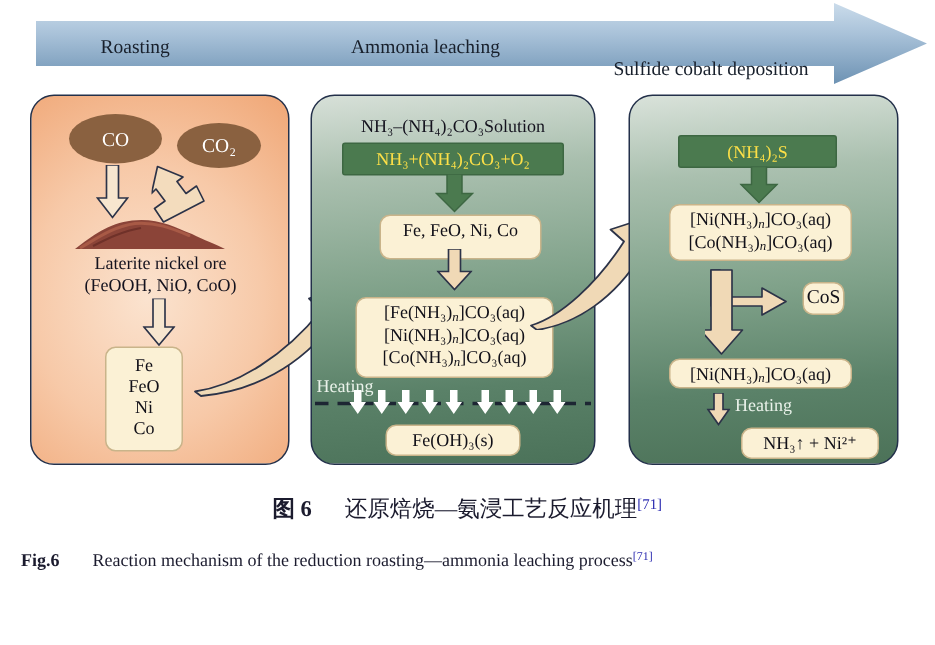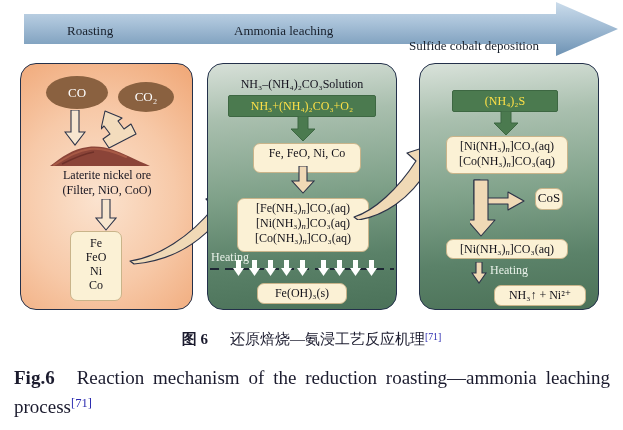--- a/index.html
+++ b/index.html
@@ -40,21 +40,21 @@
   .whitelabel{position:absolute;color:#eaf2ea;}
 
   
   .barrow{position:absolute;}
   .barrow svg{display:block;}
 
   
   .cap{position:absolute;left:0;width:623px;}
   .cap-cn{top:330px;text-align:center;font-size:15px;}
   .cap-cn b{font-weight:bold;}
-  .cap-en{top:364px;left:14px;width:596px;font-size:19px;line-height:1.5;
+  .cap-en{top:364px;left:14px;width:596px;font-size:12px;line-height:1.5;
           text-align:justify;}
   .cap-en .fig{font-weight:bold;}
   .ref{color:#2b2bb0;font-size:0.66em;vertical-align:0.45em;}
   .gap{display:inline-block;width:22px;}
 </style>
 </head>
 <body>
 
 <div class="page">
 
@@ -97,21 +97,21 @@
     </svg>
   </div>
 
   <svg style="position:absolute;left:48px;top:143px;" width="104" height="24">
     <path d="M2,23 C14,14 24,6 40,4 C56,2 68,8 80,13 C88,17 96,20 102,23 Z" fill="#8b4438"></path>
     <path d="M6,22 C18,15 28,8 42,6 C56,5 66,9 78,14" fill="none" stroke="#a85a46" stroke-width="2" stroke-linecap="round"></path>
     <path d="M14,21 C24,16 34,11 46,9" fill="none" stroke="#6f3129" stroke-width="1.4"></path>
   </svg>
 
   <div class="plainlabel t12" style="left:22px;top:168px;width:170px;">Laterite nickel ore</div>
-  <div class="plainlabel t12" style="left:22px;top:183px;width:170px;">(Filter, NiO, CoO)</div>
+  <div class="plainlabel t12" style="left:22px;top:183px;width:170px;">(FeOOH, NiO, CoO)</div>
 
   <div class="barrow" style="left:95px;top:199px;">
     <svg width="22" height="32" viewBox="0 0 22 32">
       <path d="M7,0 L15,0 L15,19 L21,19 L11,31 L1,19 L7,19 Z" fill="#f7e6cf" stroke="#2c3348" stroke-width="1.1"></path>
     </svg>
   </div>
 
   <div class="node cream t12" style="left:70px;top:231px;width:52px;height:70px;padding-top:4px;">
     <div>Fe</div>
     <div>FeO</div>

